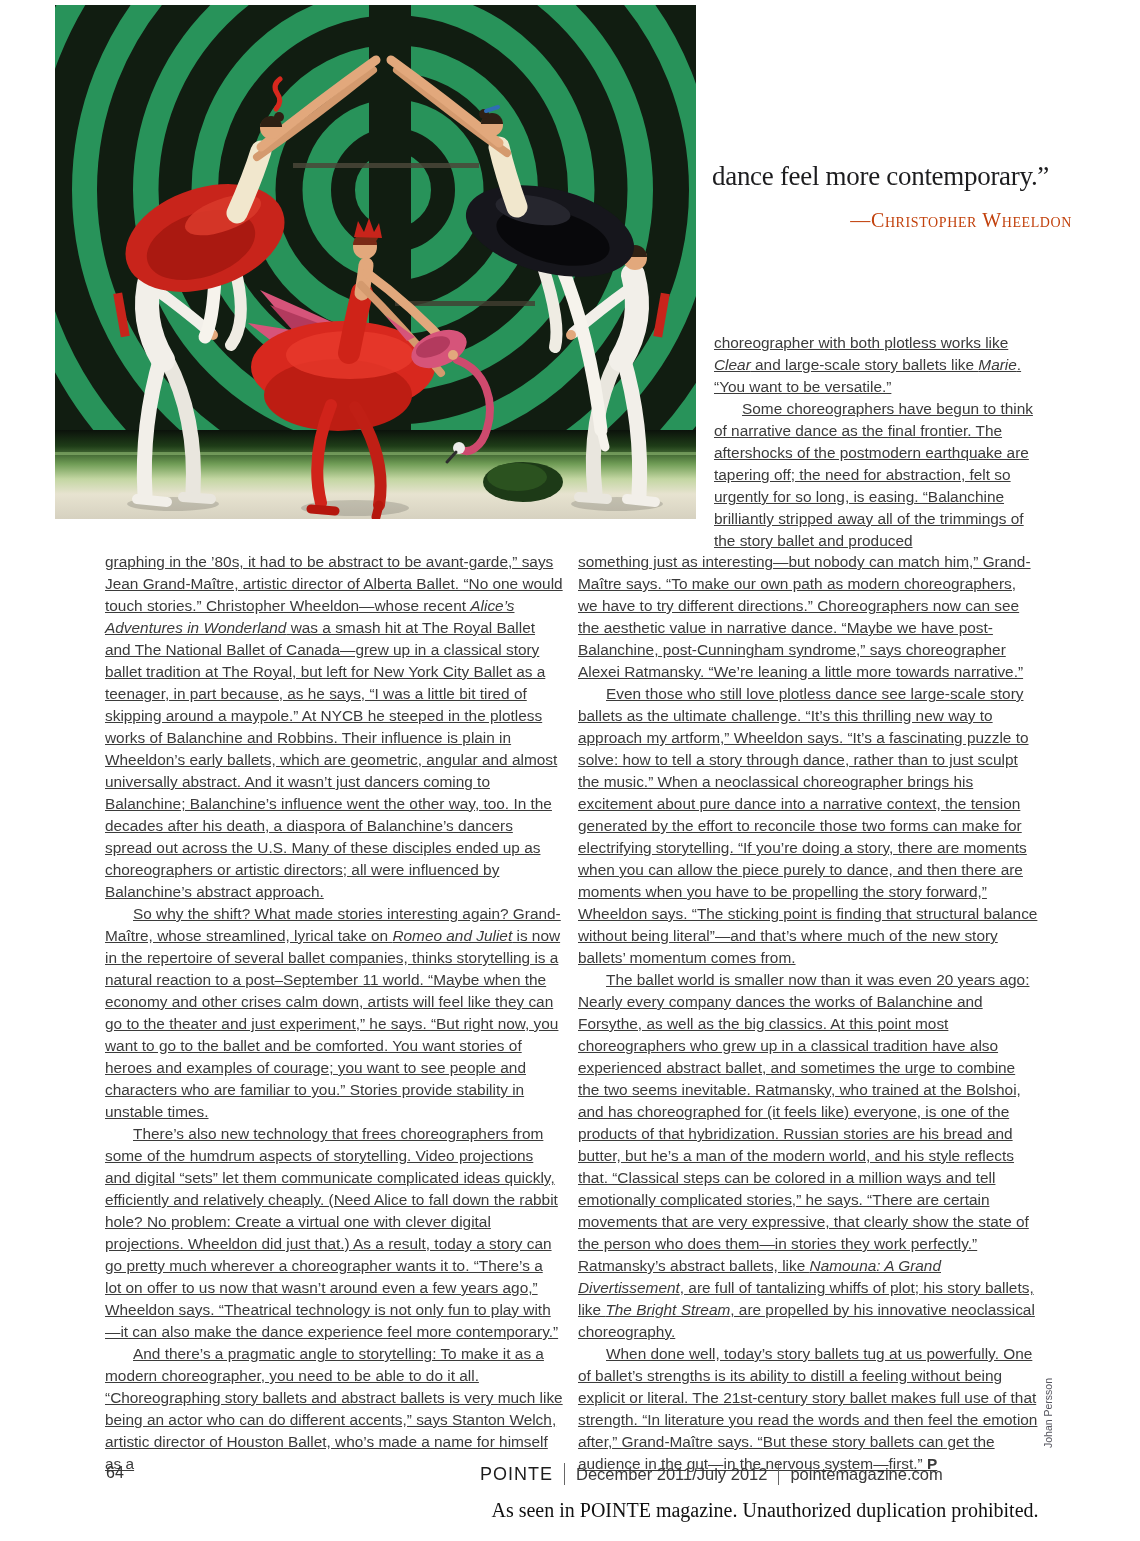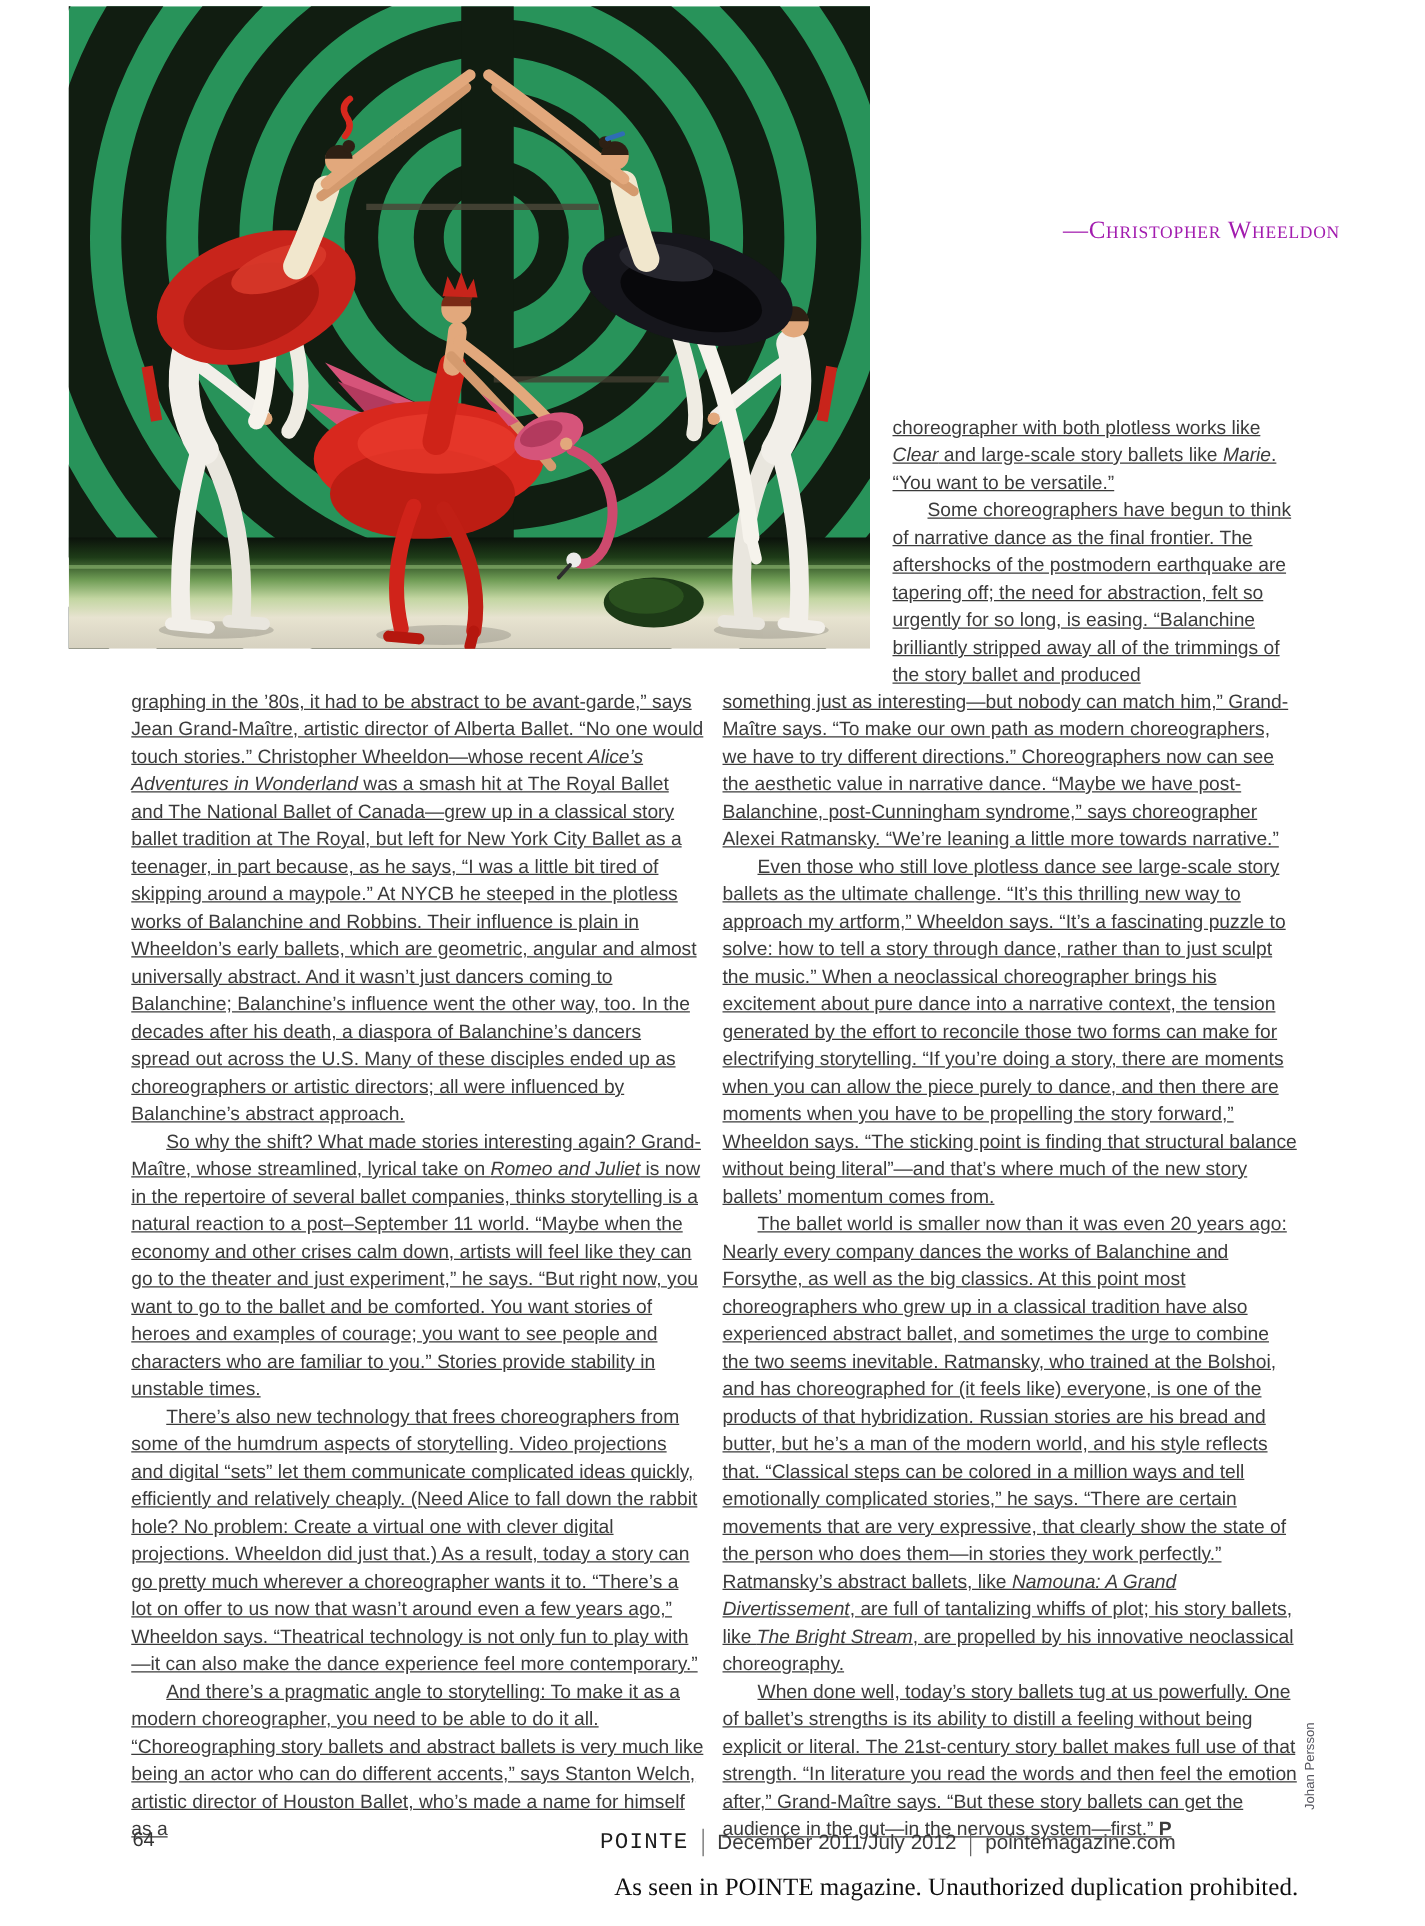--- a/index.html
+++ b/index.html
@@ -14,26 +14,26 @@
   .col p.indent{text-indent:28px;}
   .it{font-style:italic;}
   .bd{font-weight:bold;}
   .left-col{left:105px;top:551px;width:458px;}
   .right-narrow{left:714px;top:332px;width:324px;}
   .right-wide{left:578px;top:551px;width:460px;}
   .pull-quote{position:absolute;left:712px;top:158px;width:378px;
               font-family:"Liberation Serif",serif;font-size:27px;line-height:36px;
               color:#1d1d1f;letter-spacing:-.3px;}
   .pq-attr{margin-top:8px;font-size:20px;text-align:right;padding-right:18px;
-           font-variant:small-caps;letter-spacing:.6px;color:#a21caf;}
+           font-variant:small-caps;letter-spacing:.6px;color:#c2410c;}
   .credit{position:absolute;left:1042px;top:1352px;height:96px;font-size:10.5px;color:#55555e;
           writing-mode:vertical-rl;transform:rotate(180deg);white-space:nowrap;}
   .page-num{position:absolute;left:106px;top:1464px;font-size:16px;color:#333;}
   .footer-line{position:absolute;left:480px;top:1461px;height:26px;display:flex;align-items:center;}
-  .f-mag{font-family:Liberation Mono, monospace;font-size:18px;letter-spacing:1px;color:#1c1c1c;}
+  .f-mag{font-family:Liberation Sans, sans-serif;font-size:18px;letter-spacing:1px;color:#1c1c1c;}
   .f-div{width:1px;height:22px;background:#666;margin:0 11px;}
   .f-issue,.f-site{font-size:16.5px;color:#3a3a3a;}
   .f-site{text-decoration:none;}
   .notice{position:absolute;left:385px;top:1499px;width:760px;text-align:center;
           font-family:"Liberation Serif",serif;font-size:20px;color:#101010;}
 </style>
 </head>
 <body>
 
 <div class="page">
@@ -168,20 +168,21 @@
           <circle cx="404" cy="443" r="6" fill="#ececea" stroke="none"></circle>
           <path d="M401 447 L392 457" stroke="#2d2d2d" stroke-width="3"></path>
           <circle cx="398" cy="350" r="5" fill="#e2a87c" stroke="none"></circle>
         </g>
       </g>
     </svg>
   </div>
 
   <div class="pull-quote">
     <div>
+        <div>dance feel more contemporary.”</div>
       </div>
     <div class="pq-attr">—Christopher Wheeldon</div>
   </div>
 
 
   <div class="col right-narrow">
       <p><span>choreographer with both plotless works like </span><span class="it">Clear</span><span> and large-scale story ballets like </span><span class="it">Marie</span><span>. “You want to be versatile.”</span></p>
       <p class="indent"><span>Some choreographers have begun to think of narrative dance as the final frontier. The aftershocks of the postmodern earthquake are tapering off; the need for abstraction, felt so urgently for so long, is easing. “Balanchine brilliantly stripped away all of the trimmings of the story ballet and produced</span></p>
     </div>
   <div class="col left-col">

